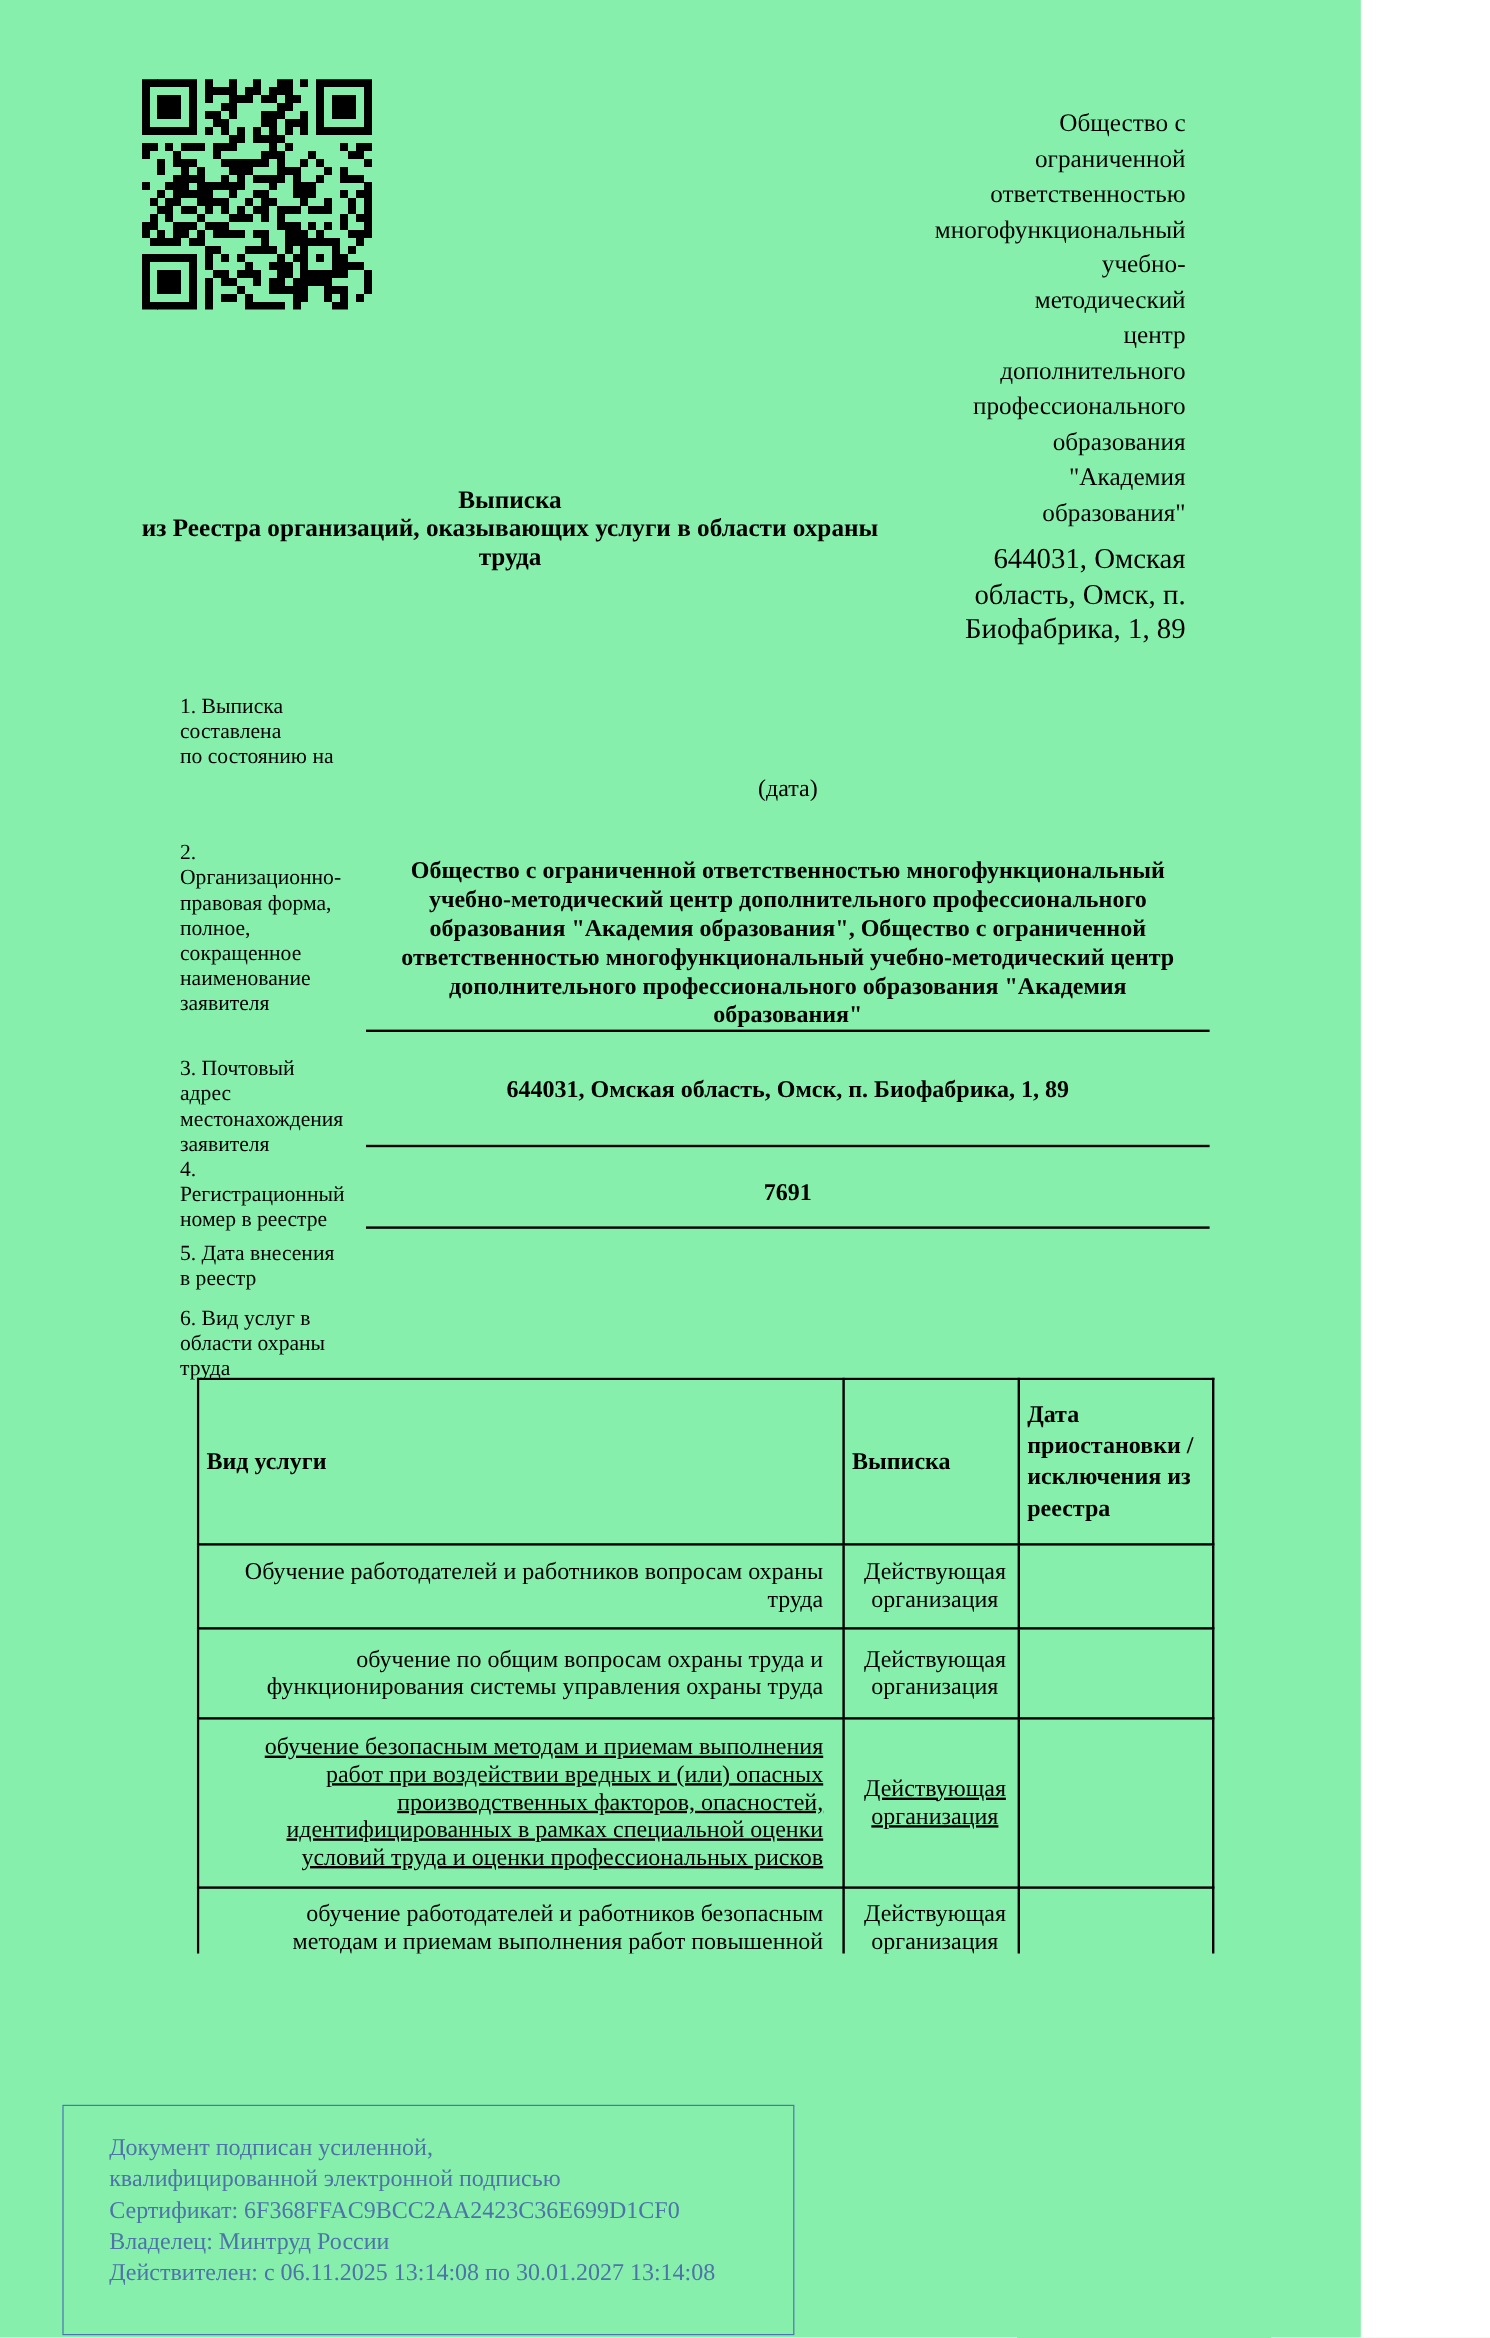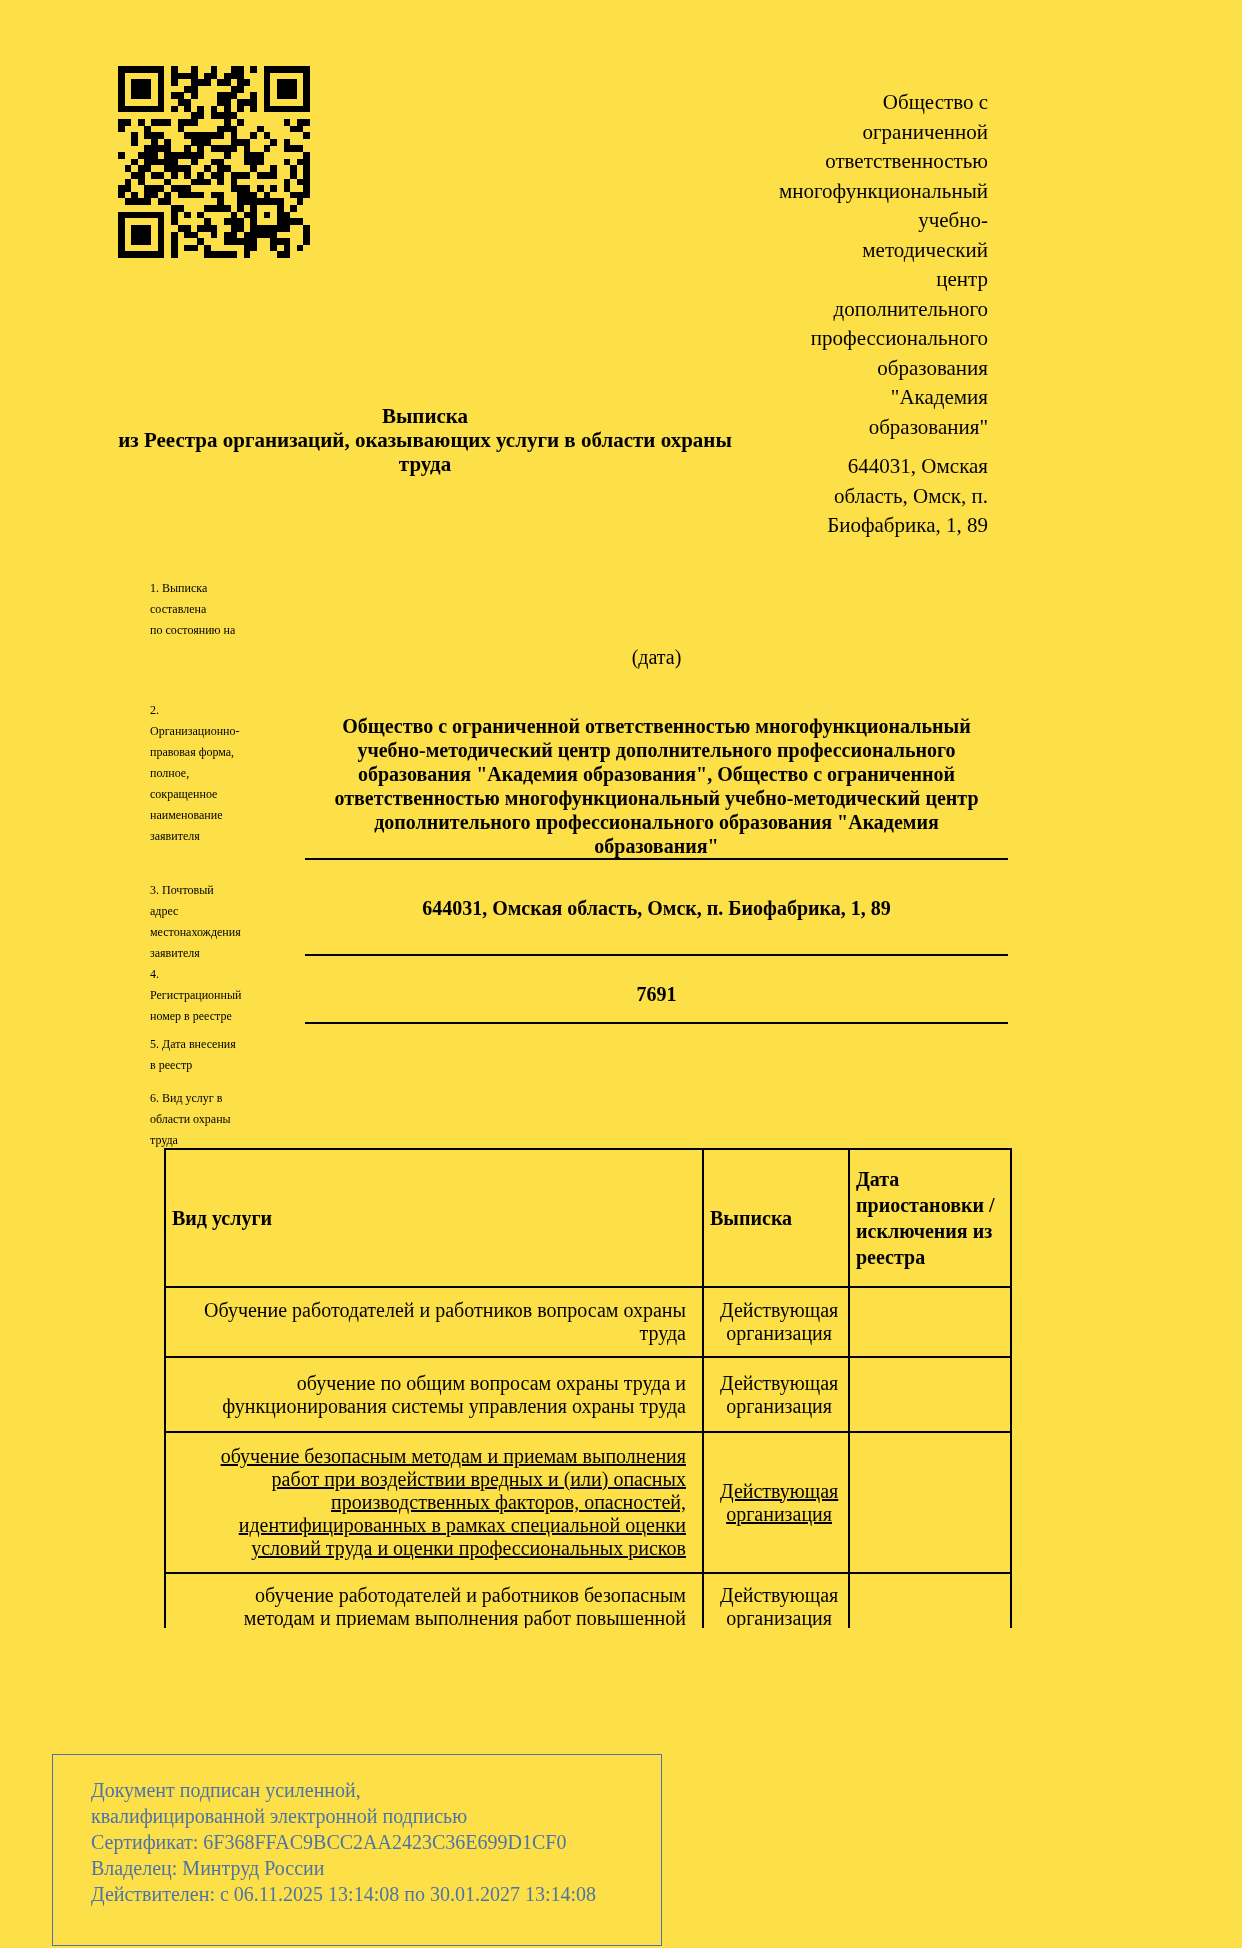--- a/index.html
+++ b/index.html
@@ -1,44 +1,44 @@
 <!DOCTYPE html>
 <html><head>
 <meta charset="utf-8">
 <style>
   html, body { margin: 0; padding: 0; background: #ffffff; }
   .page {
     position: relative;
-    width: 1242px;
+    width: 1134px;
     height: 1948px;
-    background: #fde047;
+    background: #86efac;
     font-family: "Liberation Serif", "DejaVu Serif", serif;
     color: #000;
     overflow: hidden;
   }
   .qr { position: absolute; left: 118px; top: 66px; width: 192px; height: 192px; }
 
   .org-name {
     position: absolute; left: 748px; top: 88px; width: 240px;
     text-align: right; font-size: 21px; line-height: 29.5px;
     white-space: pre-line;
   }
   .org-addr {
     position: absolute; left: 748px; top: 452px; width: 240px;
-    text-align: right; font-size: 21px; line-height: 29.5px;
+    text-align: right; font-size: 24px; line-height: 29.5px;
     white-space: pre-line;
   }
   .doc-title {
     position: absolute; left: 110px; top: 404px; width: 630px;
     text-align: center; font-weight: bold; font-size: 21px; line-height: 24px;
     white-space: pre-line;
   }
   .item-label {
     position: absolute; left: 150px; width: 140px;
-    font-size: 12px; line-height: 21px; white-space: pre-line;
+    font-size: 18px; line-height: 21px; white-space: pre-line;
   }
   .item-value {
     position: absolute; left: 305px; width: 703px;
     text-align: center; font-weight: bold; font-size: 20px; line-height: 24px;
     border-bottom: 2px solid #000; box-sizing: content-box;
     white-space: pre-line;
   }
   .l1 { top: 578px; } .l2 { top: 700px; } .l3 { top: 880px; }
   .l4 { top: 964px; } .l5 { top: 1034px; } .l6 { top: 1088px; }
   .v1 { top: 578px; height: 47px; padding-top: 12px; line-height: 27px; }

